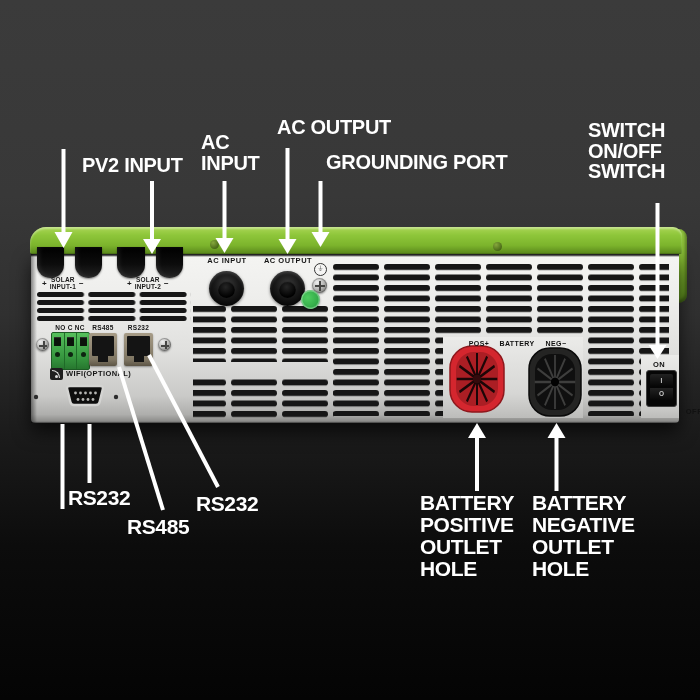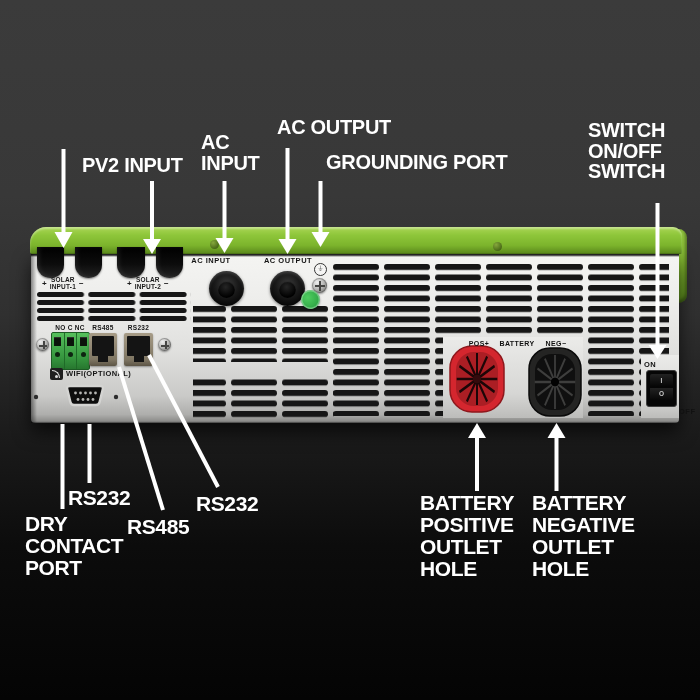--- a/index.html
+++ b/index.html
@@ -48,21 +48,21 @@
     box-shadow:inset 3px 0 4px rgba(255,255,255,.07), 0 1px 2px rgba(0,0,0,.45);}
   #mc1{left:7px;width:27px;} #mc2{left:45px;width:27px;} #mc3{left:87px;width:28px;} #mc4{left:126px;width:27px;}
 
   .sgroup{position:absolute;top:50px;display:flex;gap:3px;z-index:4;color:#1a1a1a;font-weight:bold;}
   #sg1{left:12px;} #sg2{left:97px;}
   .pm{font-size:8px;line-height:8px;margin-top:3px;}
   .sname{display:flex;flex-direction:column;align-items:center;font-size:6.5px;line-height:6.5px;letter-spacing:.2px;}
 
   .aclab{position:absolute;top:29px;width:90px;text-align:center;z-index:4;
     font-size:7.5px;font-weight:bold;color:#141414;letter-spacing:.5px;}
-  #aclab-in{left:136px;} #aclab-out{left:213px;}
+  #aclab-in{left:152px;} #aclab-out{left:213px;}
   .acport{position:absolute;top:44px;width:35px;height:35px;border-radius:50%;z-index:4;
     background:radial-gradient(circle at 50% 40%,#3d3d3d 0%,#1a1a1a 42%,#050505 78%);
     box-shadow:inset 0 2px 3px rgba(255,255,255,.18),0 1px 3px rgba(0,0,0,.5);}
   .acport::after{content:"";position:absolute;left:9px;top:10px;width:17px;height:17px;border-radius:50%;
     background:radial-gradient(circle at 45% 35%,#262626,#000 70%);box-shadow:inset 0 1px 1px rgba(255,255,255,.12);}
   #acp-in{left:179px;} #acp-out{left:240px;}
 
   .gnd{position:absolute;left:284px;top:36px;width:11px;height:11px;border:1.5px solid #333;border-radius:50%;z-index:4;
     text-align:center;font-size:7px;line-height:10px;color:#333;font-family:"DejaVu Sans",sans-serif;background:rgba(255,255,255,.25);}
   .screw{position:absolute;width:15px;height:15px;border-radius:50%;z-index:4;
@@ -98,21 +98,21 @@
 
   .wifi-ic{position:absolute;left:20px;top:141px;width:13px;height:12px;background:#1e1e1e;border-radius:2px;z-index:4;}
   .wifi-ic::before{content:"";position:absolute;left:4.5px;top:6.5px;width:3px;height:3px;border-radius:50%;background:#dcdcdc;}
   .wifi-ic::after{content:"";position:absolute;left:2px;top:1.5px;width:7px;height:7px;border:1.5px solid #dcdcdc;
     border-bottom:none;border-left:none;border-radius:0 9px 0 0;transform:rotate(0deg);}
   #lab-wifi{position:absolute;left:36px;top:142px;z-index:4;font-size:7.5px;font-weight:bold;color:#161616;letter-spacing:.4px;}
 
   .batlab{position:absolute;top:113px;width:44px;z-index:5;font-size:7px;font-weight:bold;color:#111;text-align:center;letter-spacing:.4px;}
   #lab-pos{left:427px;} #lab-batt{left:465px;} #lab-neg{left:504px;}
 
-  .swlab{position:absolute;width:30px;z-index:5;font-size:7.5px;font-weight:bold;color:#111;text-align:left;letter-spacing:.5px;}
+  .swlab{position:absolute;width:30px;z-index:5;font-size:7.5px;font-weight:bold;color:#111;text-align:center;letter-spacing:.5px;}
   #lab-on{left:614px;top:133px;} #lab-off{left:649px;top:180px;}
   .rocker{position:absolute;left:616px;top:143px;width:29px;height:35px;z-index:5;
     background:#060606;border:1.5px solid #3d3d3d;border-radius:3px;}
   .rocker .half{position:absolute;left:3px;right:3px;height:13px;background:linear-gradient(180deg,#222,#050505);
     color:#c9c9c9;font-size:6.5px;font-weight:bold;text-align:center;line-height:13px;}
   .rocker .t{top:3px;border-radius:2px 2px 0 0;} .rocker .b{top:16.5px;border-radius:0 0 2px 2px;line-height:12px;}
 </style>
 </head>
 <body>
 
@@ -272,25 +272,20 @@
       <div>INPUT</div>
   </div>
   <div class="co top" id="co-acout">AC OUTPUT</div>
   <div class="co top" id="co-ground">GROUNDING PORT</div>
   <div class="co top" id="co-power">
     <div>SWITCH</div>
       <div>ON/OFF</div>
       <div>SWITCH</div>
   </div>
   <div class="co bot" id="co-rs232l">RS232</div>
-  <div class="co bot" id="co-dry">
-    <div>DRY</div>
-      <div>CONTACT</div>
-      <div>PORT</div>
-  </div>
   <div class="co bot" id="co-rs485">RS485</div>
   <div class="co bot" id="co-rs232r">RS232</div>
   <div class="co bot" id="co-batpos">
     <div>BATTERY</div>
       <div>POSITIVE</div>
     <div>OUTLET</div>
       <div>HOLE</div>
   </div>
   <div class="co bot" id="co-batneg">
     <div>BATTERY</div>

